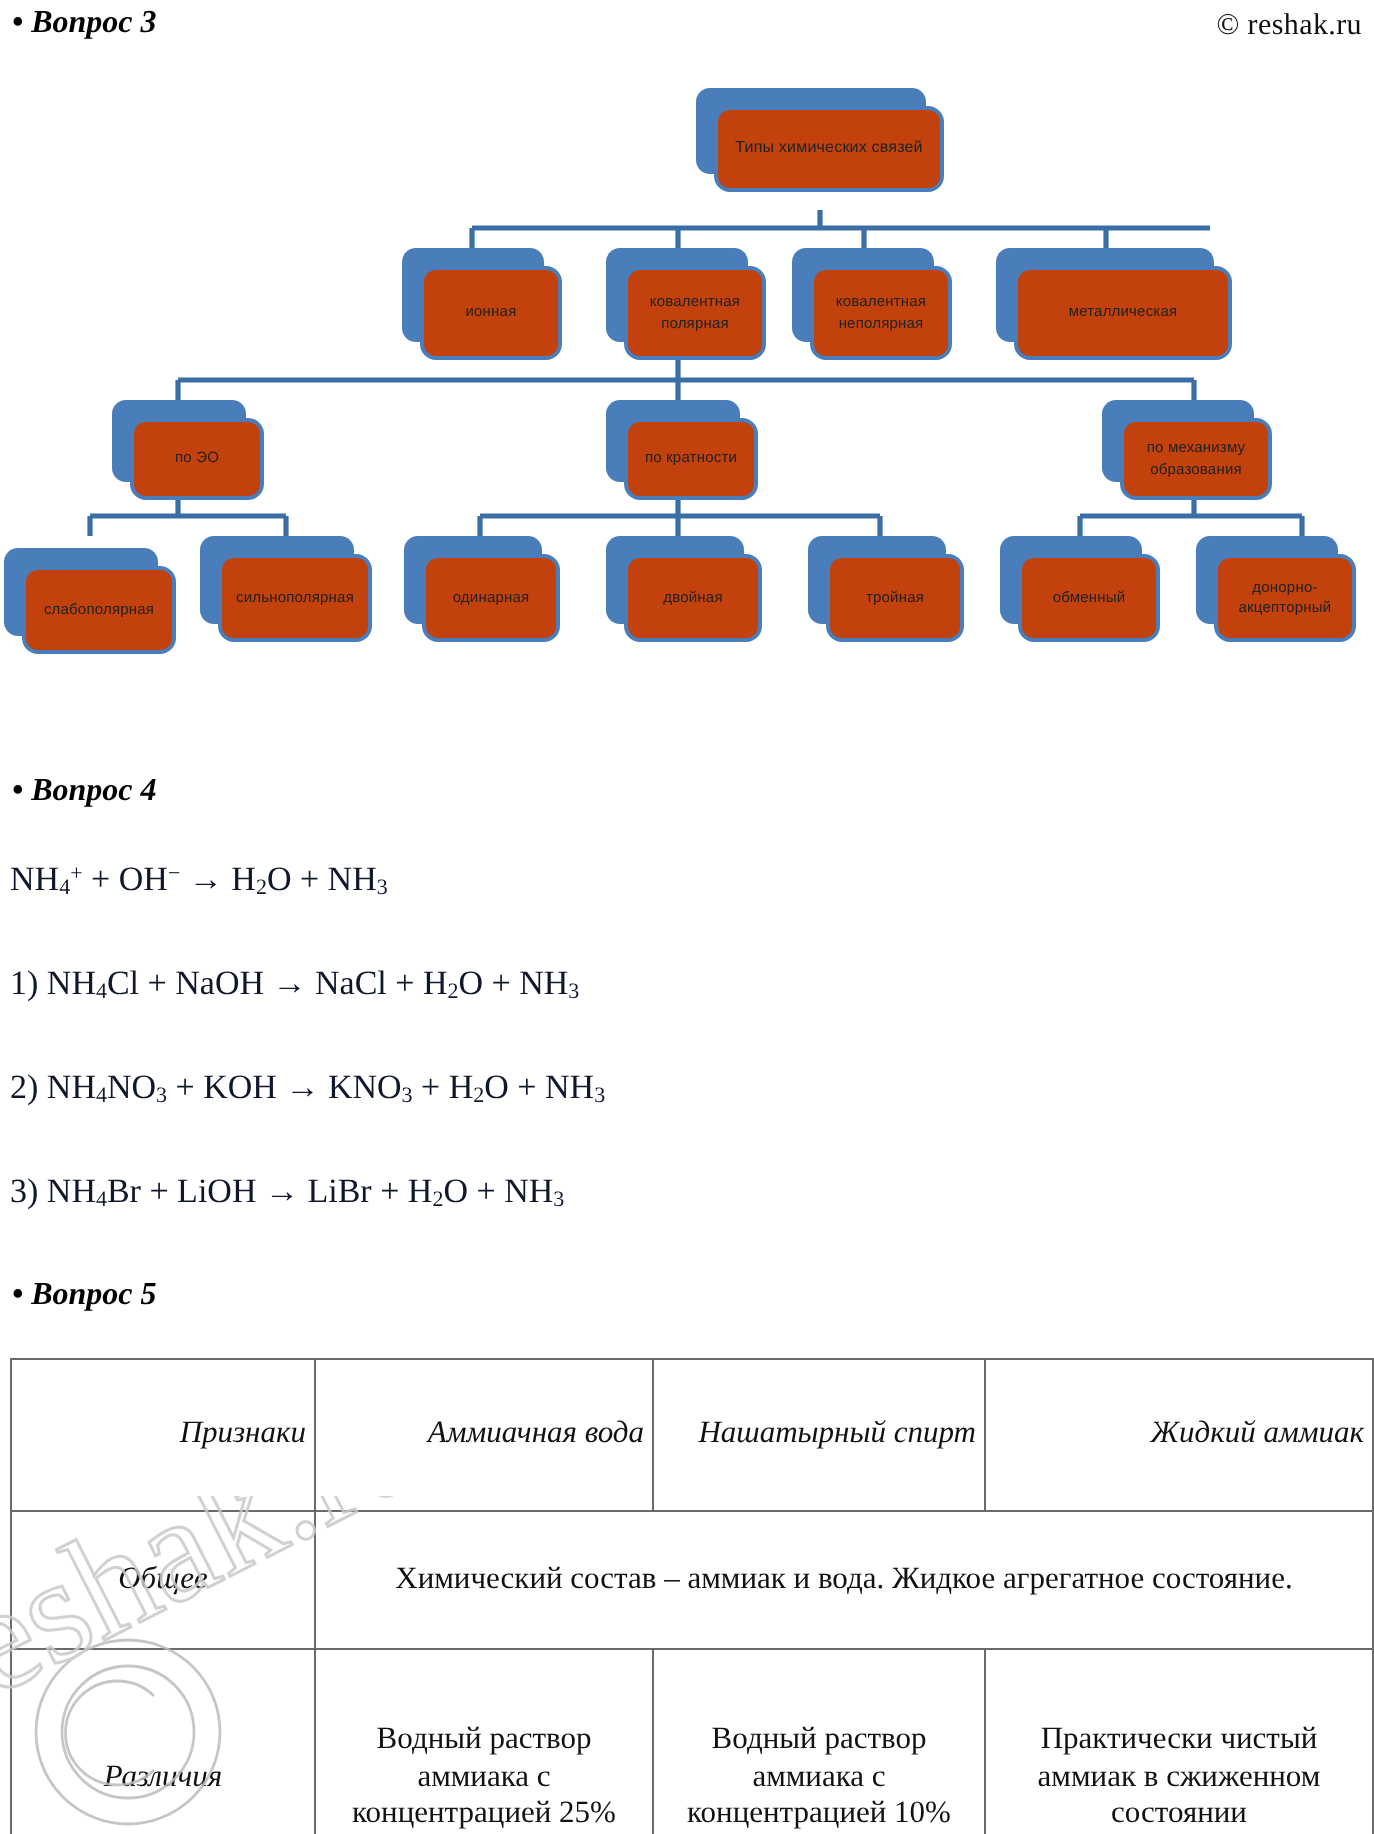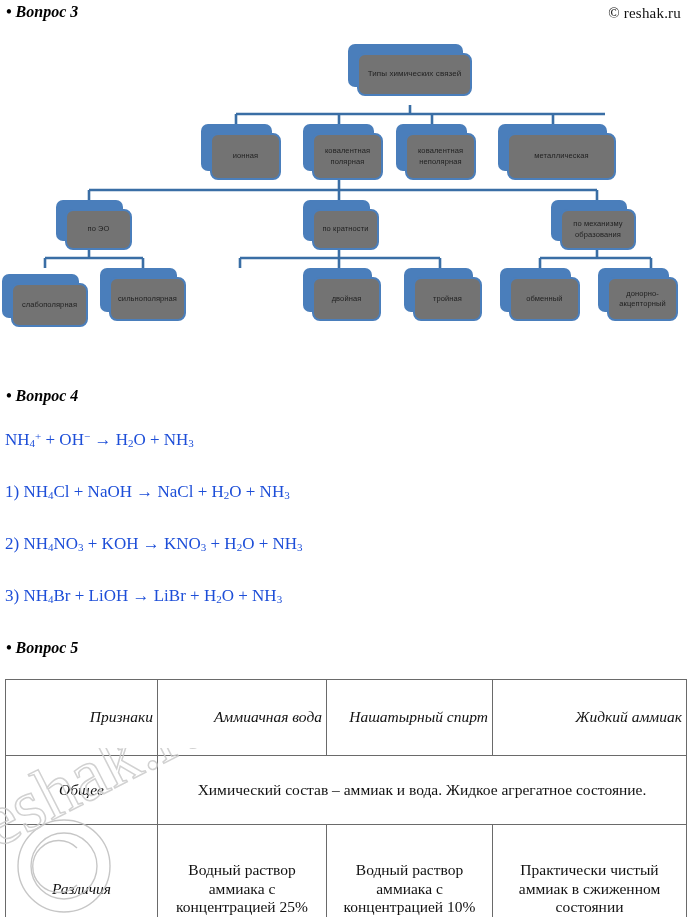--- a/index.html
+++ b/index.html
@@ -76,21 +76,21 @@
     height: calc(100% - 9px);
     background: #4a7ebb;
     border-radius: 7px;
   }
   .node .front-card {
     position: absolute;
     left: 9px;
     top: 9px;
     width: calc(100% - 9px);
     height: calc(100% - 9px);
-    background: #737373;
+    background: #c2410c;
     border: 2.5px solid #4a7ebb;
     border-radius: 8px;
     display: flex;
     align-items: center;
     justify-content: center;
     box-sizing: border-box;
   }
   .node .node-label {
     font-family: "Liberation Sans", sans-serif;
     font-size: 7.5px;
@@ -114,21 +114,21 @@
     left: 6px;
     top: 0;
   }
   .eq {
     position: absolute;
     left: 5px;
     font-family: "Liberation Serif", serif;
     font-size: 17px;
     line-height: 1;
     white-space: nowrap;
-    color: #1d4ed8;
+    color: #0f172a;
   }
   .eq sub { font-size: 11px; vertical-align: -2px; }
   .eq sup { font-size: 11px; vertical-align: 5px; }
 
   
   #q5-heading {
     position: absolute;
     left: 6px;
     top: 640px;
   }
@@ -283,20 +283,26 @@
     </div>
   </div>
 
   <div class="node" style="left:100px; top:232px; width:86px; height:53px;">
     <div class="shadow-card"></div>
     <div class="front-card">
       <span class="node-label">сильнополярная</span>
     </div>
   </div>
 
+  <div class="node" style="left:202px; top:232px; width:78px; height:53px;">
+    <div class="shadow-card"></div>
+    <div class="front-card">
+      <span class="node-label">одинарная</span>
+    </div>
+  </div>
 
   <div class="node" style="left:303px; top:232px; width:78px; height:53px;border-radius:11px;">
     <div class="shadow-card"></div>
     <div class="front-card">
       <span class="node-label">двойная</span>
     </div>
   </div>
 
   <div class="node" style="left:404px; top:232px; width:78px; height:53px;">
     <div class="shadow-card"></div>

